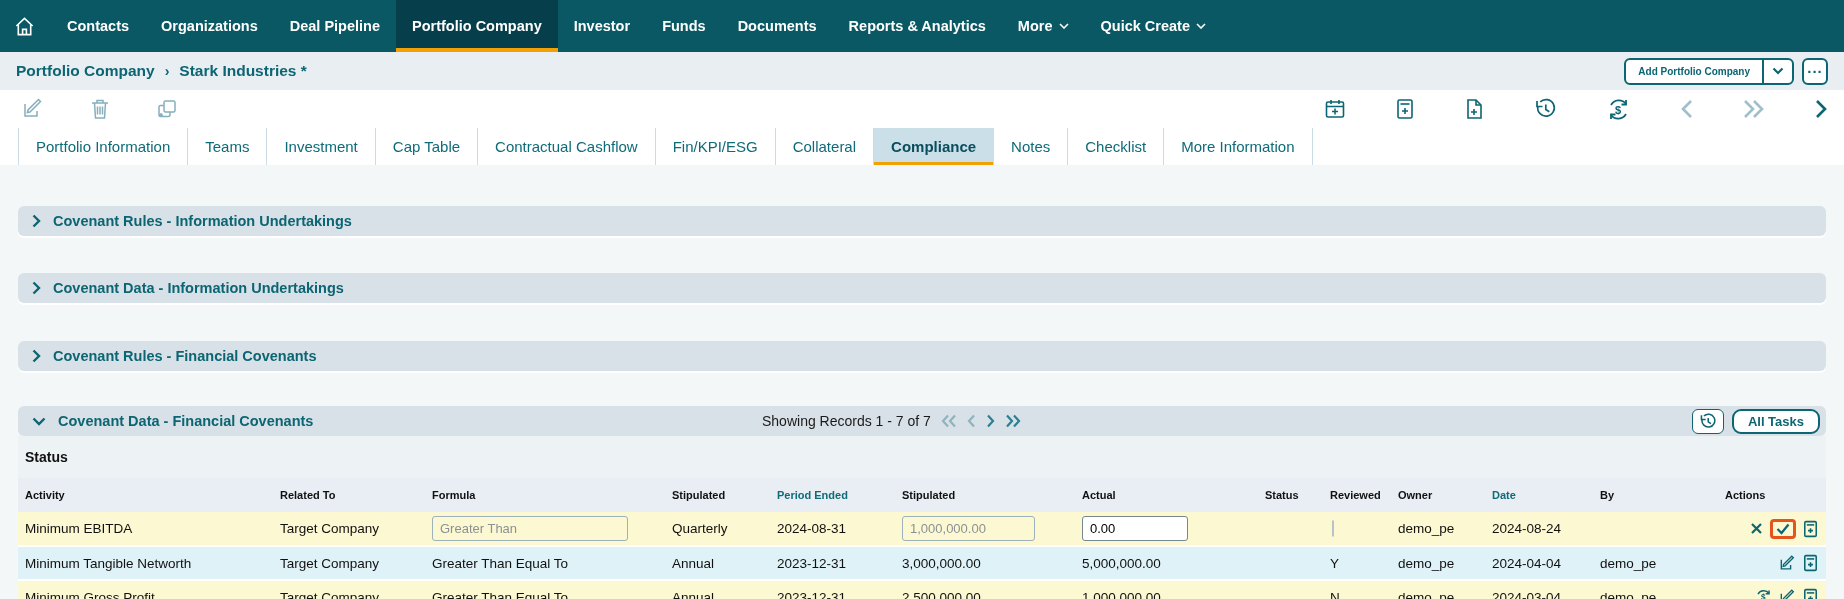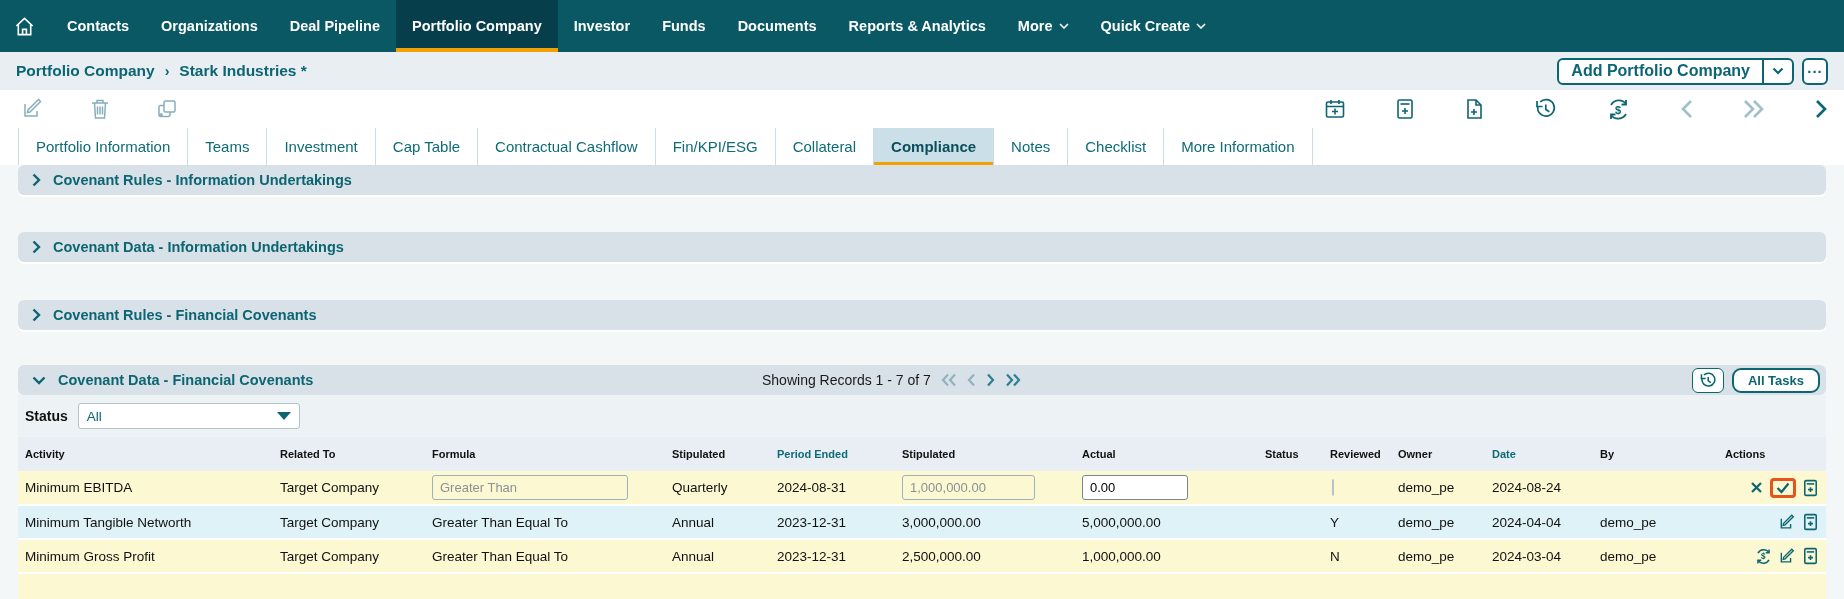--- a/index.html
+++ b/index.html
@@ -13,42 +13,42 @@
   .nav-item { display:flex; align-items:center; gap:6px; padding:0 16px; font-weight:700; font-size:14.5px; cursor:pointer; white-space:nowrap; }
   .nav-item.active { background:#063f4b; box-shadow:inset 0 -4px 0 #f2a105; }
   .nav-caret { width:10px; height:6px; }
 
   
   .crumb-row { height:38px; background:#e9eef2; display:flex; align-items:center; padding:0 16px; }
   .crumb { color:#0c6572; font-weight:700; font-size:15.5px; }
   .crumb-sep { margin:0 10px; color:#0c6572; font-weight:700; }
   .crumb-actions { margin-left:auto; display:flex; align-items:center; gap:8px; }
   .btn-split { display:flex; align-items:center; border:2px solid #0c6572; border-radius:6px; background:#fff; height:27px; overflow:hidden; }
-  .btn-split .lbl { padding:0 12px; color:#0c6572; font-weight:700; font-size:16px; }
+  .btn-split .lbl { padding:0 12px; color:#0c6572; font-weight:700; font-size:10px; }
   .btn-split .sep { width:2px; align-self:stretch; background:#0c6572; }
   .btn-split .dd { padding:0 8px; display:flex; align-items:center; }
   .btn-more { border:2px solid #0c6572; border-radius:6px; background:#fff; height:27px; width:26px; color:#0c6572; font-weight:700; display:flex; align-items:center; justify-content:center; font-size:15px; letter-spacing:1px; padding-bottom:7px; }
 
   
   .toolbar { height:38px; background:#fff; display:flex; align-items:center; padding:0 16px 0 22px; }
   .tool-left { display:flex; align-items:center; gap:46px; }
   .tool-right { margin-left:auto; display:flex; align-items:center; gap:50px; }
   .ticon { cursor:pointer; }
 
   
   .tabs { display:flex; align-items:stretch; height:37px; background:#fff; padding-left:18px; }
   .tab { display:flex; align-items:center; padding:0 17px; color:#0e6b78; font-size:15px; border-right:1px solid #ccdce4; cursor:pointer; white-space:nowrap; }
   .tab:first-child { border-left:1px solid #ccdce4; }
   .tab.active { background:#cbdfe9; color:#0a4e5c; font-weight:700; box-shadow:inset 0 -3px 0 #f2a105; }
 
   
   .content { padding:0 18px; }
   .acc-bar { height:30px; background:#d8e1e7; border-radius:6px; display:flex; align-items:center; gap:12px; padding:0 14px; box-shadow:0 2px 0 #fff; cursor:pointer; }
   .acc-title { color:#0c6572; font-weight:700; font-size:14.5px; }
-  .mt1 { } .mt2 { margin-top:37px; } .mt3 { margin-top:38px; } .mt4 { margin-top:35px; }
+  .mt1 { margin-top:41px; } .mt2 { margin-top:37px; } .mt3 { margin-top:38px; } .mt4 { margin-top:35px; }
 
   
   .card { border-radius:6px 6px 0 0; }
   .exp-header { position:relative; height:30px; background:#d8e1e7; border-radius:6px; display:flex; align-items:center; gap:12px; padding:0 14px; }
   .records-group { position:absolute; left:744px; display:flex; align-items:center; gap:10px; }
   .records-text { font-size:14px; color:#1a1a1a; }
   .pager { display:flex; align-items:center; gap:10px; }
   .pager span { cursor:pointer; }
   .hdr-right { position:absolute; right:6px; display:flex; align-items:center; gap:8px; }
   .btn-hist { width:32px; height:25px; background:#fff; border:1.5px solid #0c6572; border-radius:6px; display:flex; align-items:center; justify-content:center; cursor:pointer; }
@@ -305,24 +305,20 @@
               <path d="M3.8 8.5 a8.3 8.3 0 1 0 2.4 -4.6"></path>
               <path d="M11.8 6.5 v5 l3.5 2.3"></path>
             </svg>
         </div>
         <div class="btn-alltasks">All Tasks</div>
       </div>
     </div>
 
     <div class="filter-row">
       <span class="filter-label">Status</span>
-      <div class="dropdown">
-        <span class="val">All</span>
-        <span class="caret-down"></span>
-      </div>
     </div>
 
     <table>
       <colgroup>
         <col class="c-activity">
           <col class="c-related">
           <col class="c-formula">
           <col class="c-freq">
         <col class="c-period">
           <col class="c-stip">

